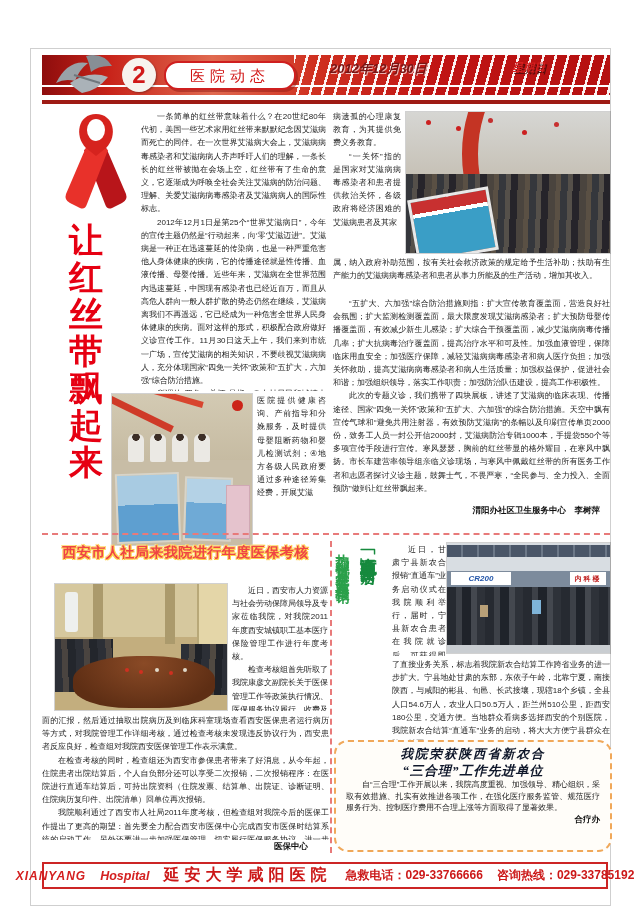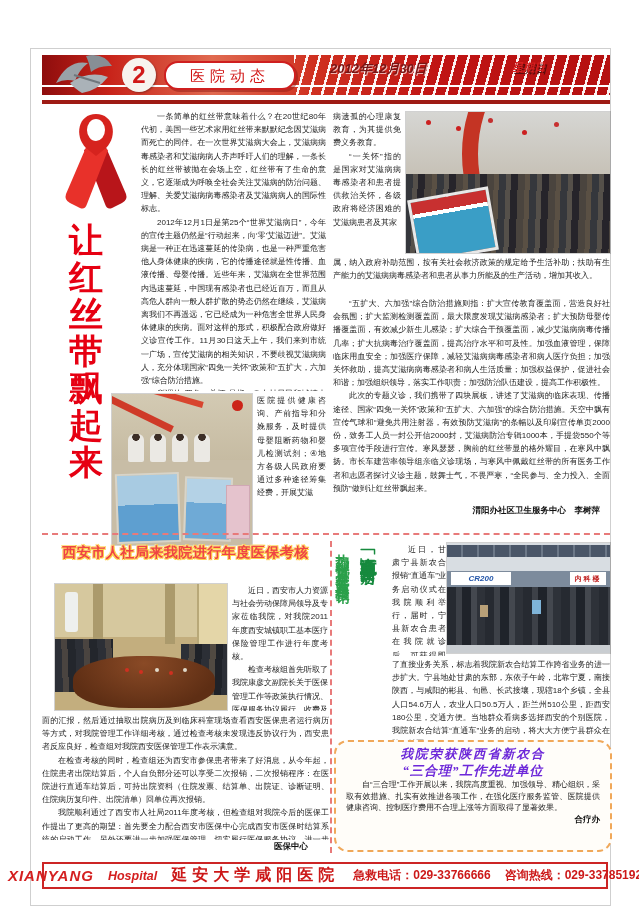--- a/index.html
+++ b/index.html
@@ -106,31 +106,31 @@
   
   .vhead{writing-mode:vertical-rl;text-orientation:upright;font-weight:900;}
   .vh-left{left:334px;top:543px;height:208px;font-size:14px;letter-spacing:3px;color:#2aa04a;}
   .vh-right{left:357px;top:543px;height:210px;color:#178a3e;}
   .vh-right .big{font-size:17px;letter-spacing:1px;}
   .vh-right .rest{font-size:14px;letter-spacing:1.5px;}
 
   
   .boxJ{left:334px;top:740px;width:278px;height:112px;border:2px dashed #f0a85a;border-radius:14px;
     background:#fffdf9;box-sizing:border-box;padding:4px 10px 2px;}
-  .boxJ .t1,.boxJ .t2{text-align:center;font-weight:900;color:#6d28d9;font-style:italic;
+  .boxJ .t1,.boxJ .t2{text-align:center;font-weight:900;color:#0f172a;font-style:italic;
     font-family:"Liberation Serif","DejaVu Serif",serif;}
   .boxJ .t1{font-size:12.5px;line-height:16px;letter-spacing:2px;}
   .boxJ .t2{font-size:13px;line-height:17px;letter-spacing:1px;}
   .boxJ .txt{font-size:8px;line-height:11.6px;}
   .boxJ .byline{font-size:8.5px;}
 
   
   .footer{left:42px;top:862px;width:566px;height:27px;border:2px solid #cc2525;box-sizing:border-box;
     display:flex;align-items:center;justify-content:center;gap:14px;white-space:nowrap;}
-  .f-en{color:#d42020;font-weight:900;font-style:italic;font-size:15px;letter-spacing:1px;}
+  .f-en{color:#d42020;font-weight:900;font-style:italic;font-size:12px;letter-spacing:1px;}
   .f-hosp{color:#d42020;font-weight:bold;font-style:italic;font-size:12.5px;}
   .f-cn{color:#cc1818;font-weight:900;font-size:16px;letter-spacing:5px;
     font-family:"Liberation Serif","DejaVu Serif",serif;}
   .f-tel{color:#cc1818;font-weight:bold;font-size:12px;}
 </style>
 </head>
 <body>
 
 <div class="page">
   <div class="abs frame"></div>
@@ -262,21 +262,21 @@
     <div class="ph p4-steps"></div>
   </div>
   <div class="abs txt" style="left:392px;top:658px;width:218px;height:100px;">
     <p class="noind">了直接业务关系，标志着我院新农合结算工作跨省业务的进一步扩大。宁县地处甘肃的东部，东依子午岭，北靠宁夏，南接陕西，与咸阳的彬县、旬邑、长武接壤，现辖18个乡镇，全县人口54.6万人，农业人口50.5万人，距兰州510公里，距西安180公里，交通方便。当地群众看病多选择西安的个别医院，我院新农合结算“直通车”业务的启动，将大大方便宁县群众在陕西就医。</p>
   </div>
 
   <div class="abs boxJ">
     <div class="t1">我院荣获陕西省新农合</div>
     <div class="t2">“三合理”工作先进单位</div>
     <div class="txt">
-      <p>自“三合理”工作开展以来，我院高度重视、加强领导、精心组织，采取有效措施、扎实有效推进各项工作，在强化医疗服务监管、医院提供健康咨询、控制医疗费用不合理上涨等方面取得了显著效果。</p>
+      <p>自“三合理”工作开展以来，我院高度重视、加强领导、精心组织，采取有效措施、扎实有效推进各项工作，在强化医疗服务监管、规范医疗服务行为、控制医疗费用不合理上涨等方面取得了显著效果。</p>
     </div>
     <div class="byline">合疗办</div>
   </div>
 
   <div class="abs footer">
     <span class="f-en">XIANYANG</span>
     <span class="f-hosp">Hospital</span>
     <span class="f-cn">延安大学咸阳医院</span>
     <span class="f-tel">急救电话：029-33766666</span>
     <span class="f-tel">咨询热线：029-33785192</span>

